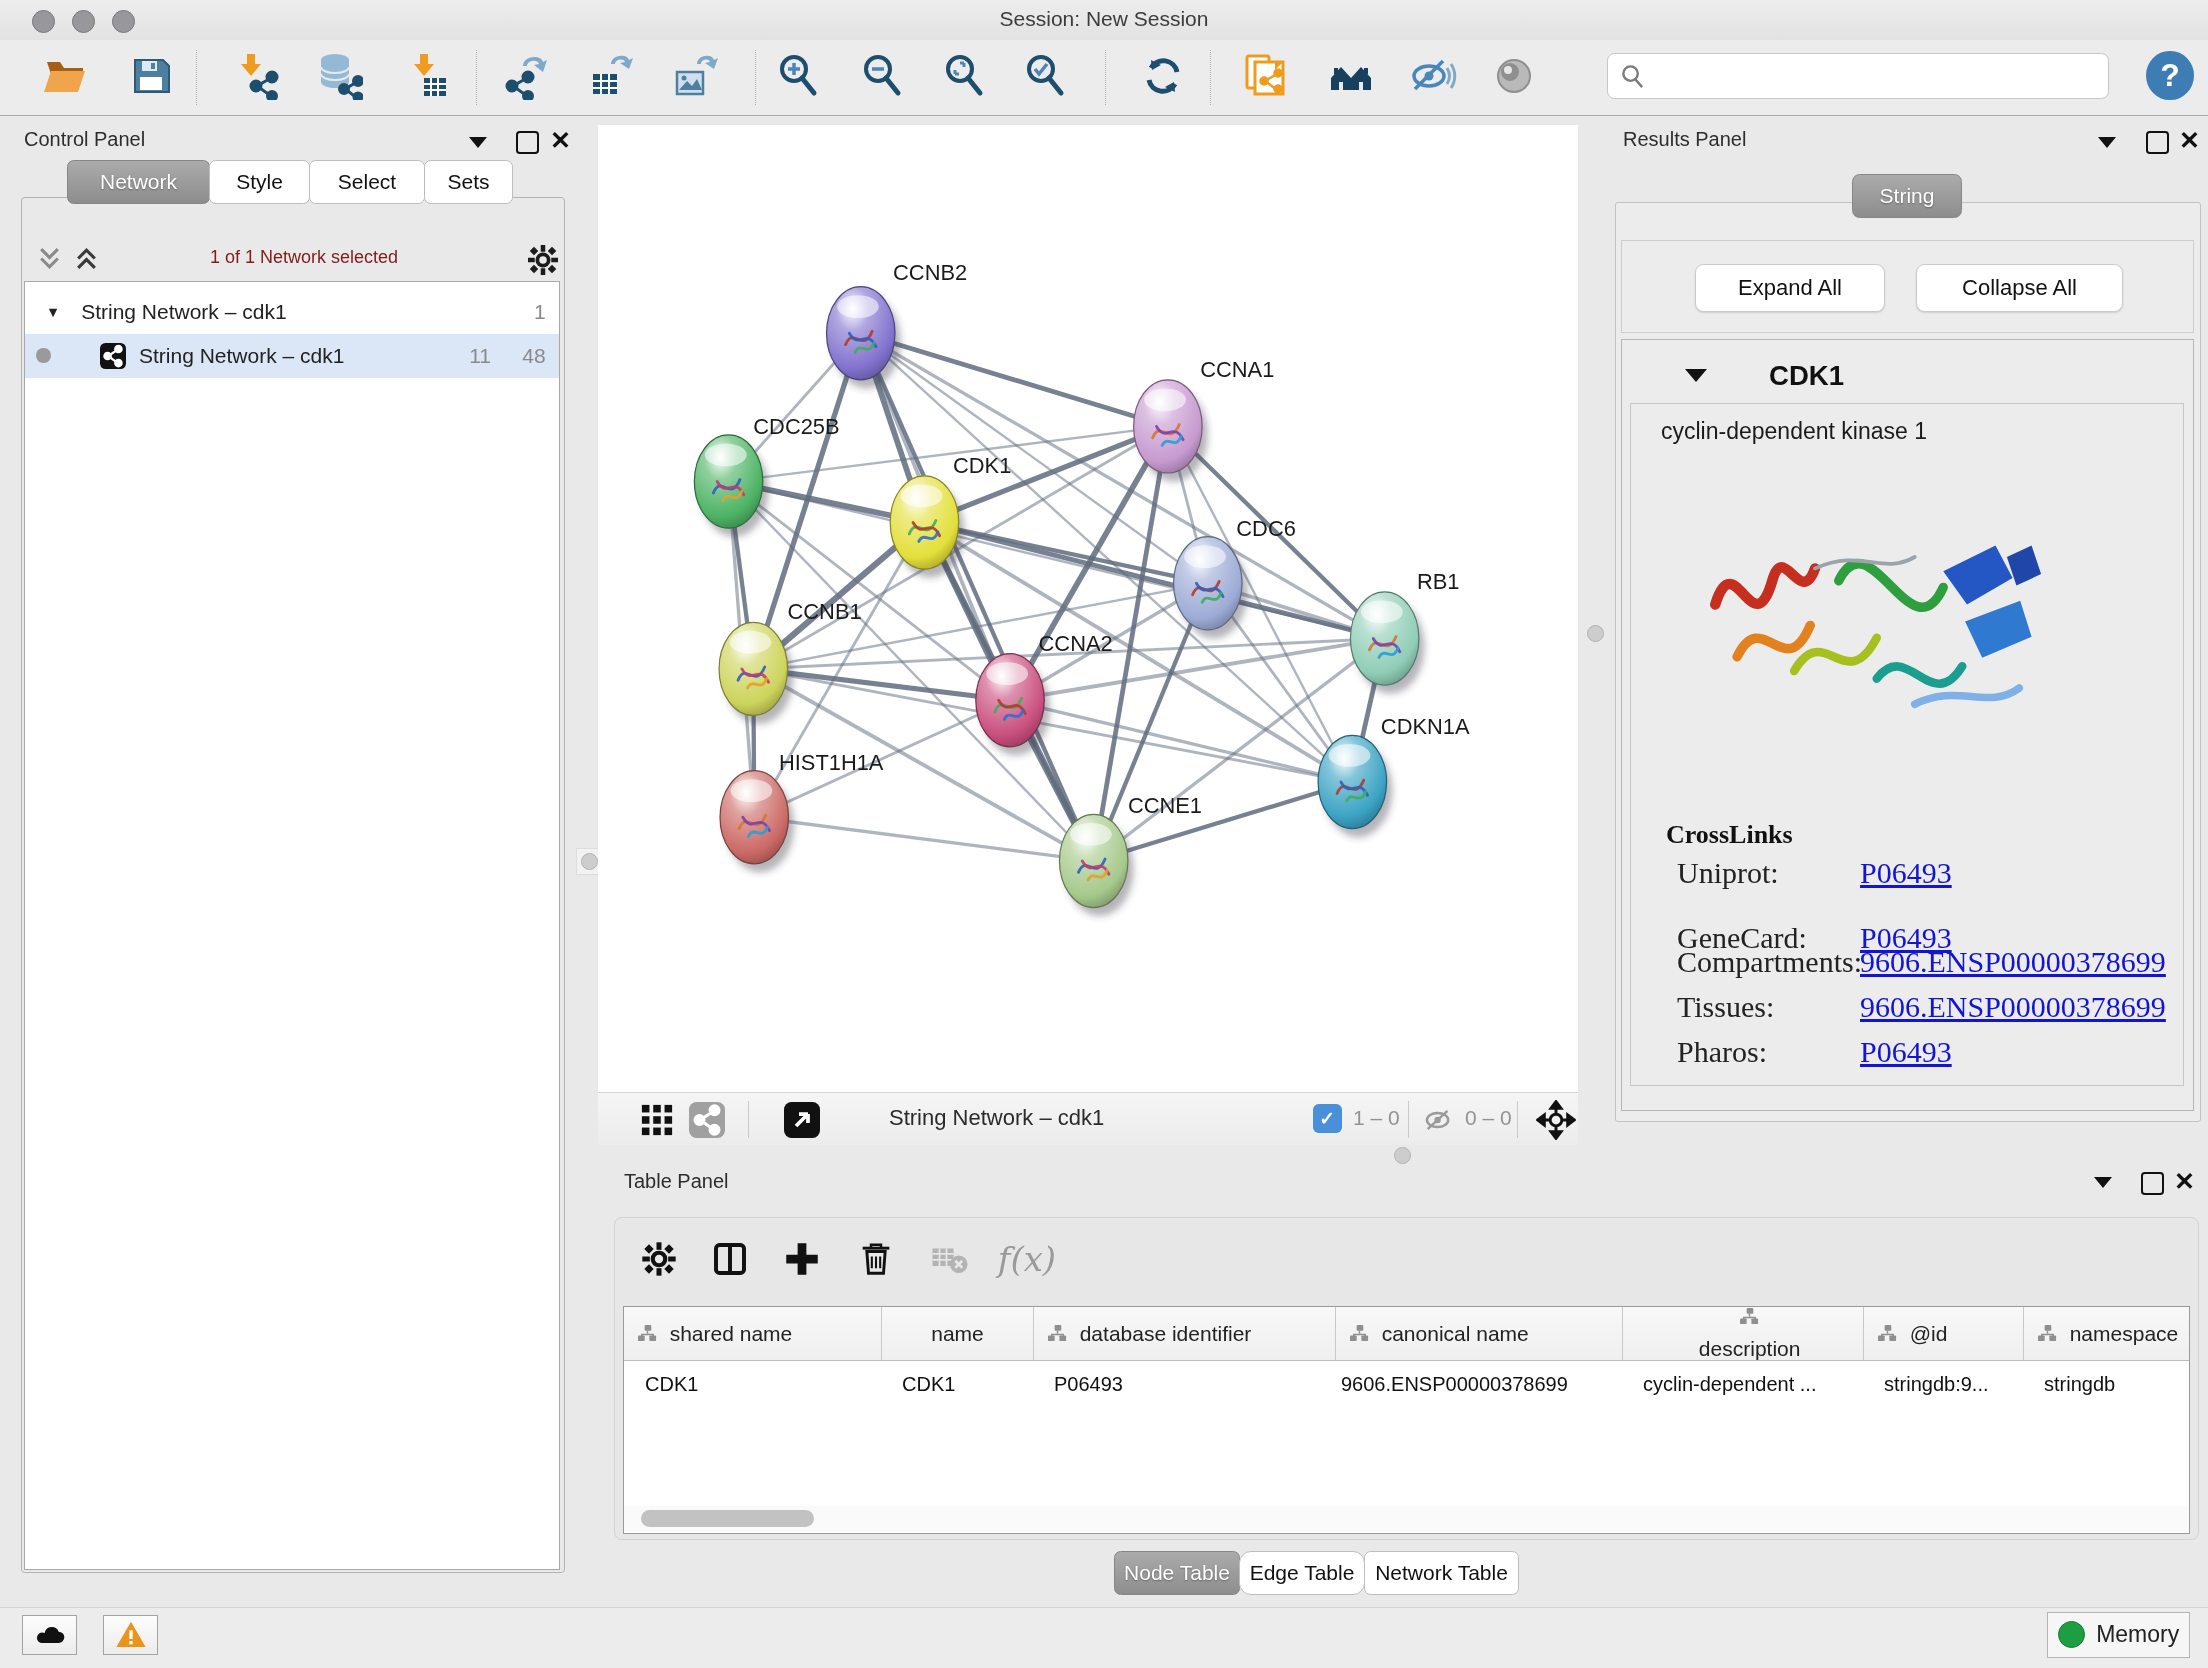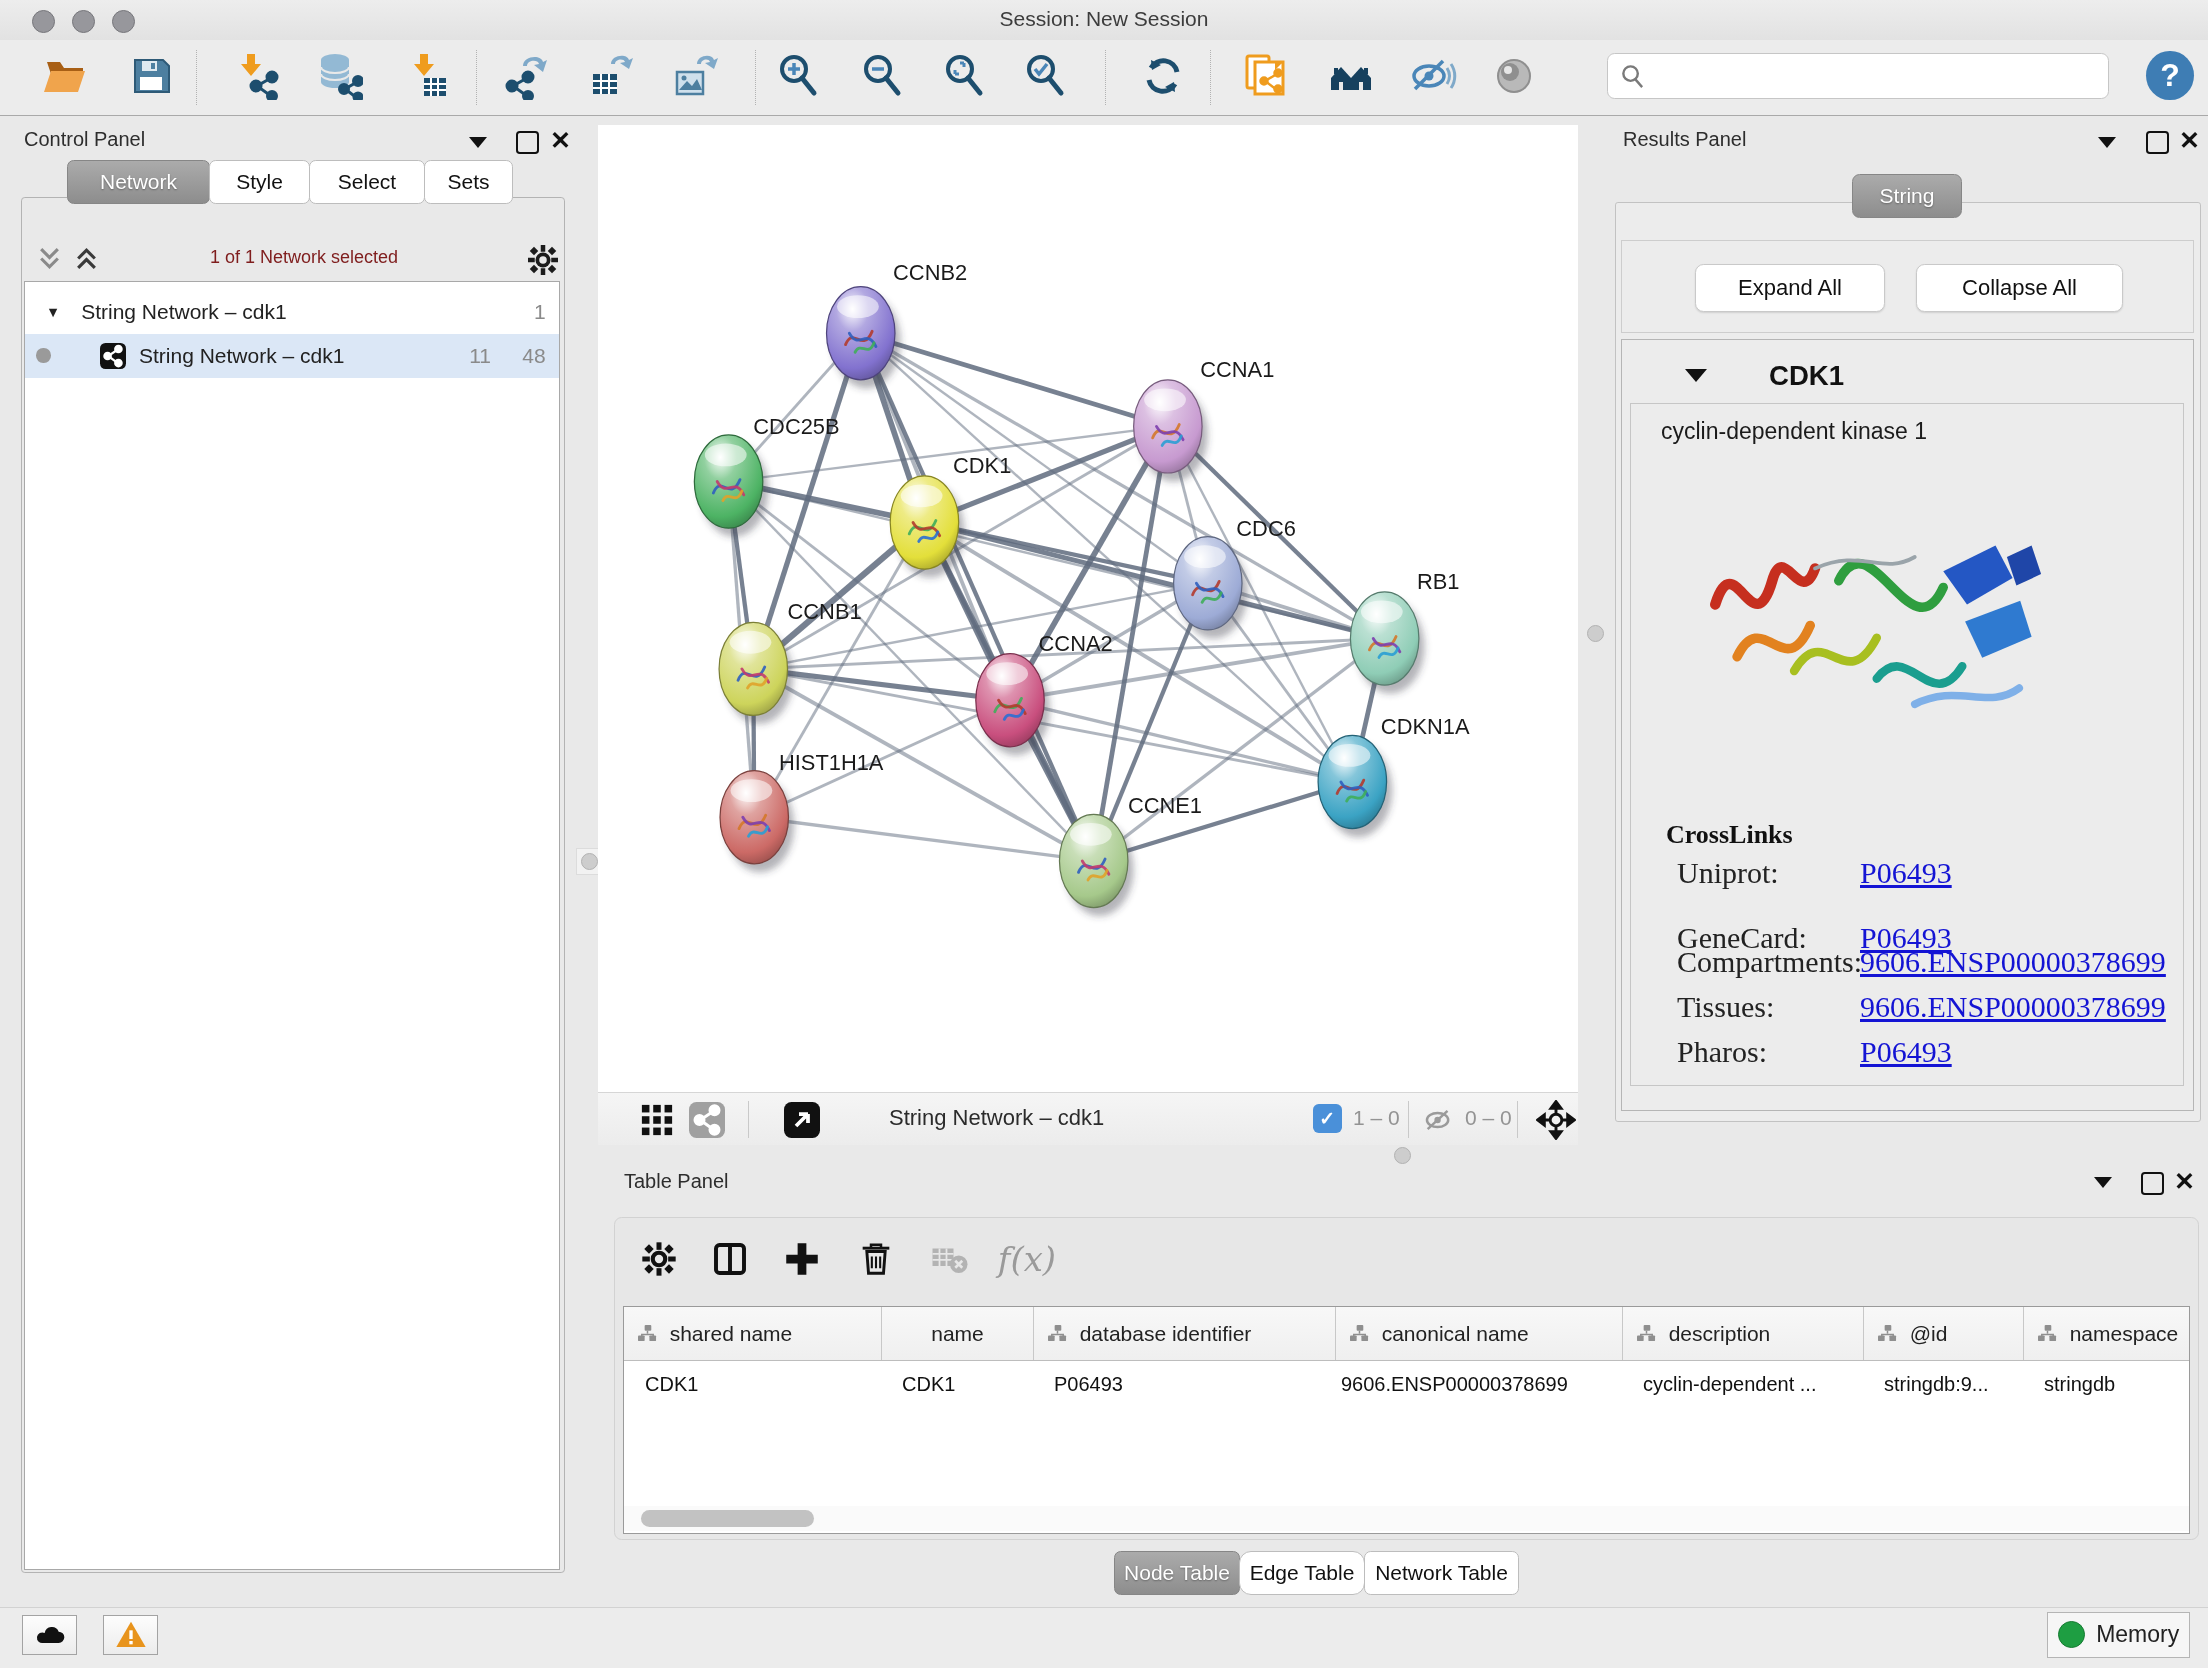--- a/index.html
+++ b/index.html
@@ -768,21 +768,21 @@
           <span>
             <svg width="21" height="19" viewBox="0 0 22 20">
               <path d="M11 7v3 M5 13v-2h12v2" stroke="#8f8f8f" stroke-width="1.6" fill="none"></path>
               <rect x="8" y="1" width="7" height="6" rx="1" fill="#8f8f8f"></rect>
               <rect x="1" y="12" width="7" height="6" rx="1" fill="#8f8f8f"></rect>
               <rect x="13" y="12" width="7" height="6" rx="1" fill="#8f8f8f"></rect>
             </svg>
           </span>
           <span>canonical name</span>
         </div>
-        <div class="th" style="width: 241px;">
+        <div class="th" style="width: 241px; flex-direction: column;">
           <span>
             <svg width="21" height="19" viewBox="0 0 22 20">
               <path d="M11 7v3 M5 13v-2h12v2" stroke="#8f8f8f" stroke-width="1.6" fill="none"></path>
               <rect x="8" y="1" width="7" height="6" rx="1" fill="#8f8f8f"></rect>
               <rect x="1" y="12" width="7" height="6" rx="1" fill="#8f8f8f"></rect>
               <rect x="13" y="12" width="7" height="6" rx="1" fill="#8f8f8f"></rect>
             </svg>
           </span>
           <span>description</span>
         </div>

